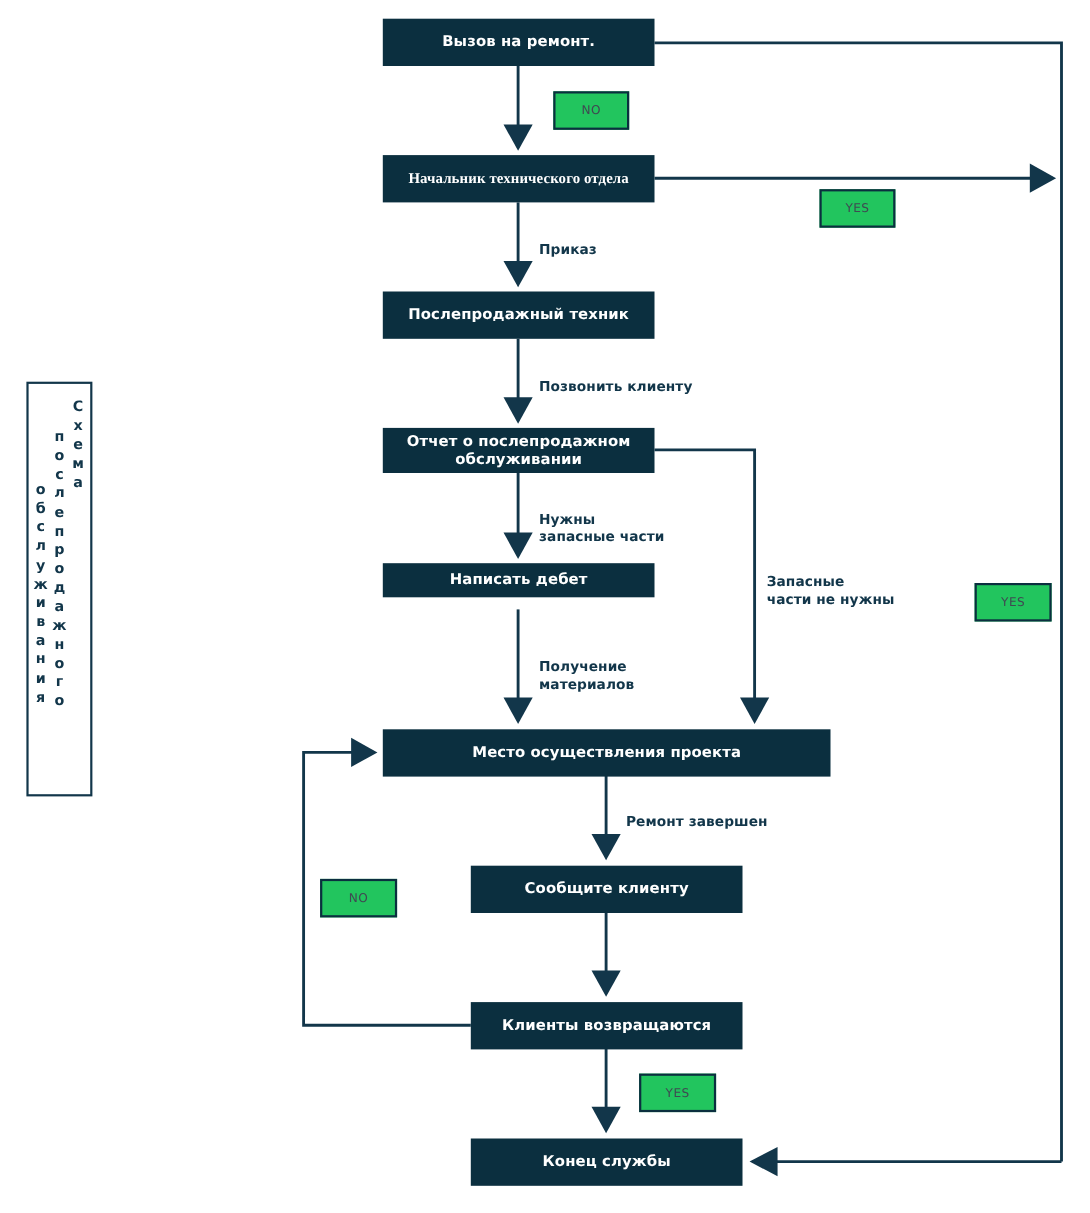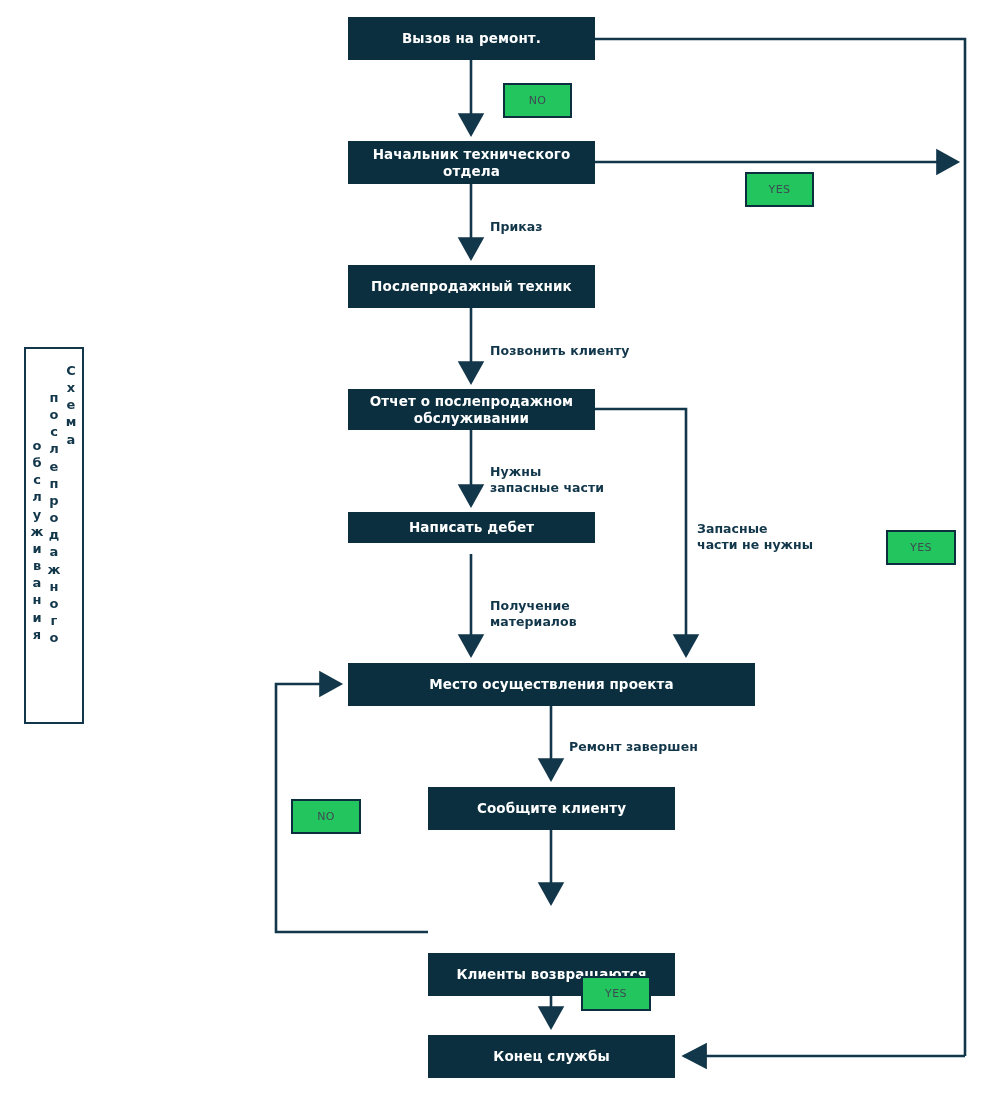--- a/index.html
+++ b/index.html
@@ -181,33 +181,33 @@
           <span>а</span>
           <span>н</span>
           <span>и</span>
           <span>я</span>
         </div>
     </div>
   </div>
 
   <div class="node" style="left:348px; top:17px; width:247px; height:43px;">Вызов на ремонт.</div>
 
-  <div class="node" style="left:348px; top:141px; width:247px; height:43px;">Начальник технического отдела</div>
+  <div class="node" style="left:348px; top:141px; width:247px; height:43px;font-family:Liberation Serif, serif;">Начальник технического отдела</div>
 
   <div class="node" style="left:348px; top:389px; width:247px; height:41px;">Отчет о послепродажном обслуживании</div>
 
   <div class="node" style="left:348px; top:265px; width:247px; height:43px;">Послепродажный техник</div>
 
   <div class="node" style="left:348px; top:512px; width:247px; height:31px;">Написать дебет</div>
 
   <div class="node" style="left:348px; top:663px; width:407px; height:43px;">Место осуществления проекта</div>
 
   <div class="node" style="left:428px; top:787px; width:247px; height:43px;">Сообщите клиенту</div>
 
-  <div class="node" style="left:428px; top:911px; width:247px; height:43px;margin-top:42px;">Клиенты возвращаются</div>
+  <div class="node" style="left:428px; top:911px; width:247px; height:43px;">Клиенты возвращаются</div>
 
   <div class="node" style="left:428px; top:1035px; width:247px; height:43px;">Конец службы</div>
 
   <div class="edge-label" style="left:490px; top:219px;">Приказ</div>
 
   <div class="edge-label" style="left:490px; top:343px;">Позвонить клиенту</div>
 
   <div class="edge-label" style="left:490px; top:464px;">Нужны
 запасные части</div>
 

